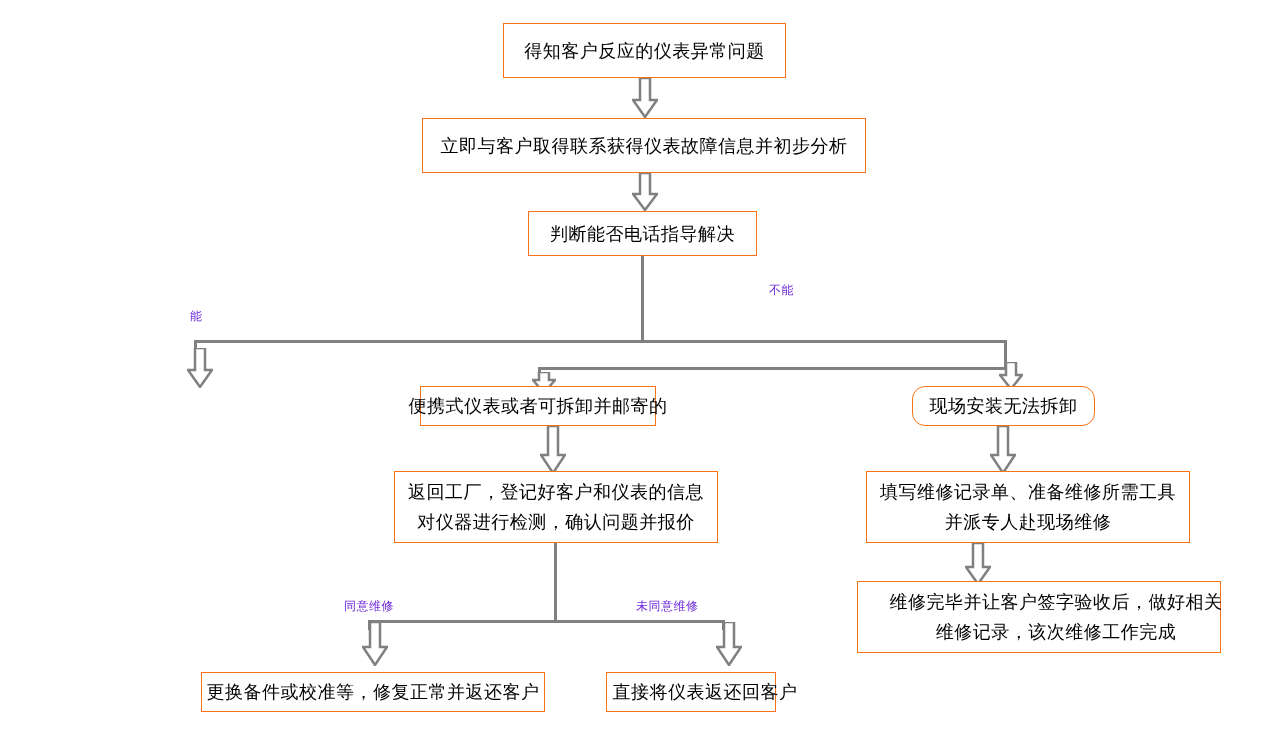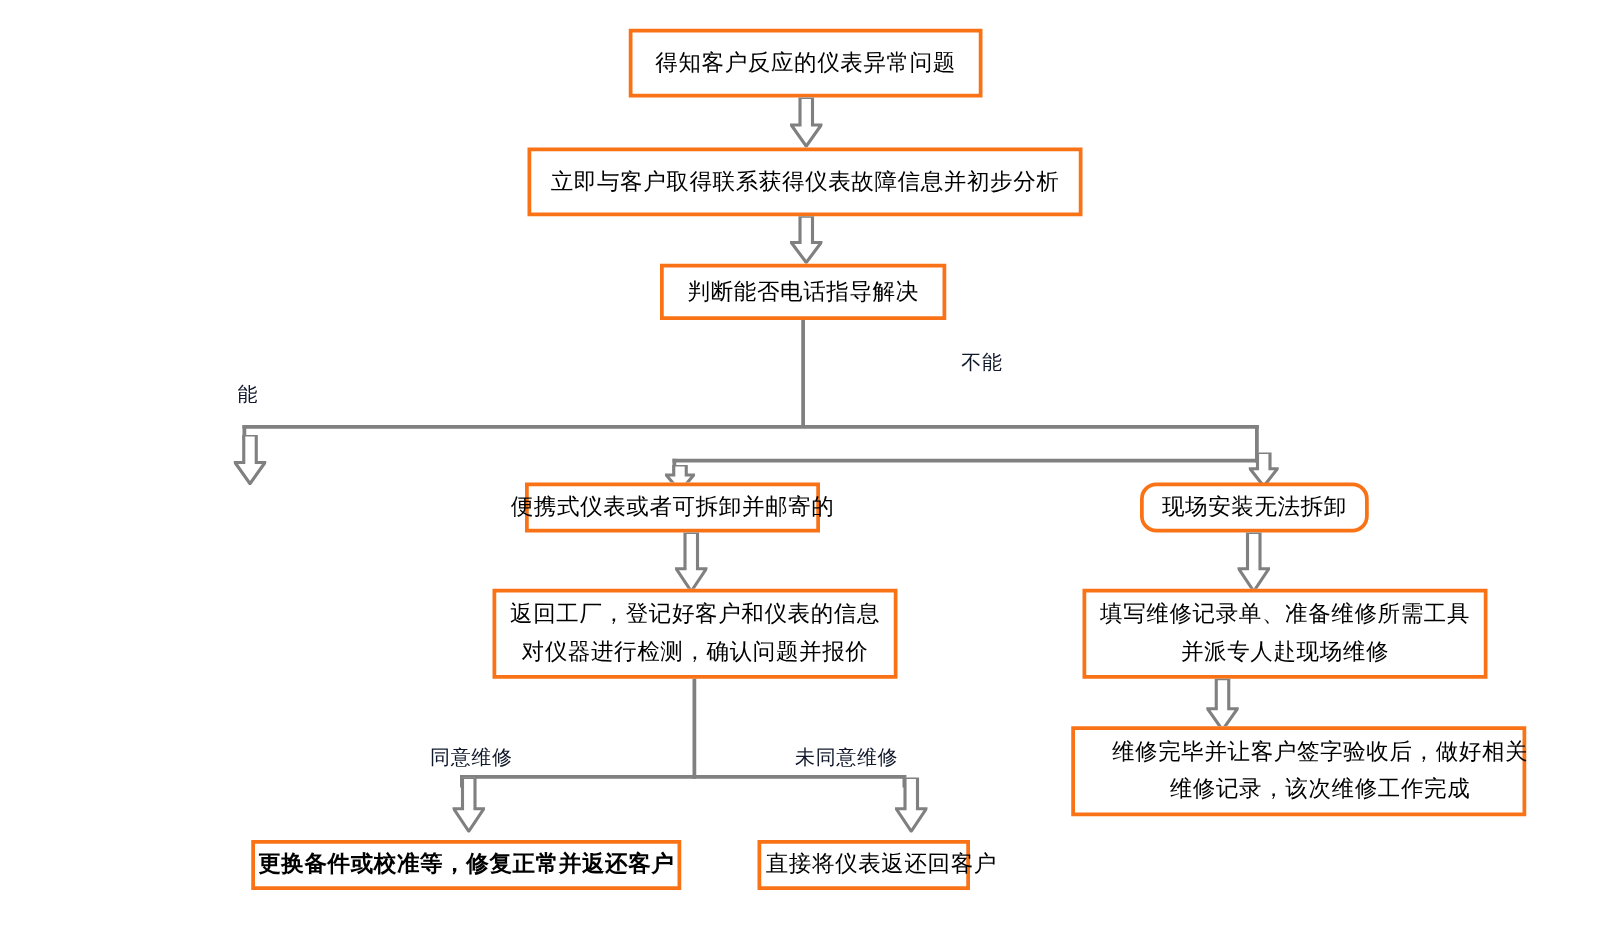--- a/index.html
+++ b/index.html
@@ -13,40 +13,40 @@
   #canvas {
     position: relative;
     width: 1287px;
     height: 754px;
     background: #ffffff;
     overflow: hidden;
   }
   .node {
     position: absolute;
     box-sizing: border-box;
-    border: 3px solid #f97316;
+    border: 1px solid #f97316;
     background: #ffffff;
     display: flex;
     flex-direction: column;
     align-items: center;
     justify-content: center;
     color: #000000;
     font-size: 18px;
     line-height: 30px;
     white-space: nowrap;
     letter-spacing: 0.5px;
   }
   .node .ln {
     display: block;
     text-align: center;
   }
   .edge-label {
     position: absolute;
-    color: #0f172a;
-    font-size: 16px;
+    color: #6d28d9;
+    font-size: 12px;
     line-height: 20px;
     white-space: nowrap;
     letter-spacing: 0.5px;
   }
   .line {
     position: absolute;
     background: #808080;
   }
   .line.h { height: 3px; }
   .line.v { width: 3px; }
@@ -171,21 +171,21 @@
   <div class="line v" style="left:722px; top:620px; height:10px;"></div>
   <div class="arrow" style="left:716px; top:622px;">
     <svg width="26" height="44" viewBox="0 0 26 44">
       <polygon points="8,0 18,0 18,25 25,25 13,43 1,25 8,25" fill="#ffffff" stroke="#808080" stroke-width="2.5"></polygon>
     </svg>
   </div>
 
   <div class="edge-label" style="left:344px; top:596px;text-align:right;">同意维修</div>
   <div class="edge-label" style="left:636px; top:596px;">未同意维修</div>
 
-  <div class="node" style="left:201px; top:672px; width:344px; height:40px;font-weight:bold;">
+  <div class="node" style="left:201px; top:672px; width:344px; height:40px;">
     <span class="ln">更换备件或校准等，修复正常并返还客户</span>
   </div>
 
   <div class="node" style="left:606px; top:672px; width:170px; height:40px;padding-left:28px;">
     <span class="ln">直接将仪表返还回客户</span>
   </div>
 
 </div>
 
 </body></html>

